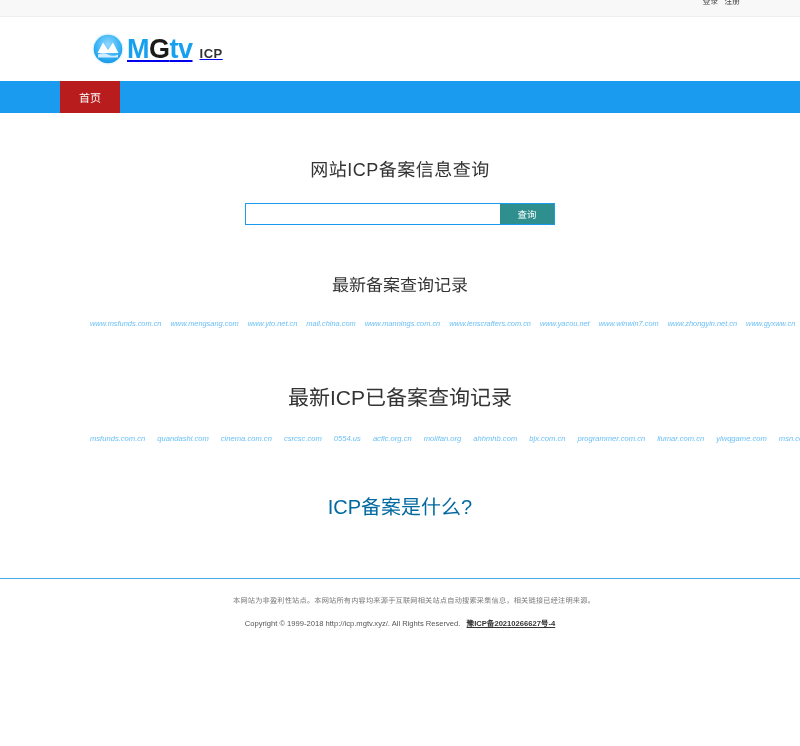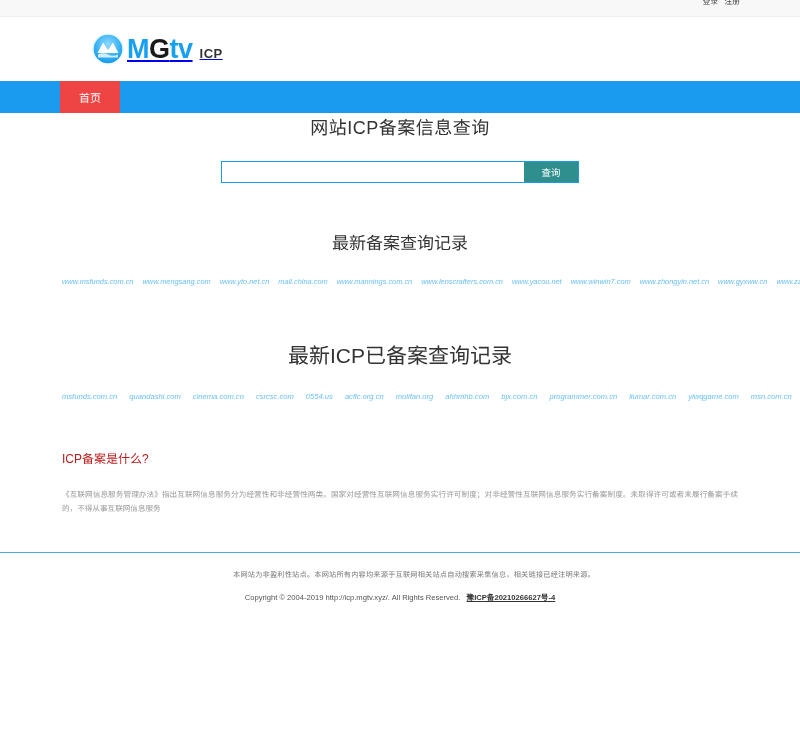--- a/index.html
+++ b/index.html
@@ -72,41 +72,42 @@
     padding-left: 60px;
     box-sizing: border-box;
   }
   .nav-item {
     display: flex;
     align-items: center;
     padding: 1px 19px;
     color: #ffffff;
     font-size: 11px;
     text-decoration: none;
-    background: #ef4444;
+    background: #b91c1c;
   }
 
   
   .search-section {
+    padding-top: 42px;
     text-align: center;
   }
   .section-title {
     font-size: 18px;
     color: #333;
     font-weight: 400;
     margin: 0 0 22px 0;
     letter-spacing: .5px;
   }
   .search-row {
     display: flex;
     justify-content: center;
   }
   .search-box {
     display: flex;
-    width: 358px;
+    width: 310px;
     height: 22px;
     border: 1px solid #1b9bf0;
     box-sizing: border-box;
   }
   .search-input {
     flex: 1 1 auto;
     border: 0;
     outline: none;
     font-size: 11px;
     padding: 0 6px;
@@ -118,21 +119,21 @@
     background: #2f8f8f;
     color: #ffffff;
     border: 0;
     font-size: 9.5px;
     cursor: pointer;
     font-family: "Liberation Sans", sans-serif;
   }
 
   
   .records {
-    padding: 0 62px;
+    padding: 0 90px;
     box-sizing: border-box;
   }
   .records h2 {
     text-align: center;
     font-weight: 400;
     color: #333;
     margin: 0;
   }
   .h2-latest {
     font-size: 17px;
@@ -166,23 +167,24 @@
     color: #6cc0f5;
     margin-right: 12px;
   }
 
   
   .about {
     padding: 0 62px;
     box-sizing: border-box;
   }
   .about h2 {
-    font-size: 12px;
+    text-align: center;
+    font-size: 20px;
     font-weight: 400;
-    color: #b91c1c;
+    color: #0369a1;
     margin: 0;
     padding-top: 44px;
     padding-bottom: 22px;
   }
   .about p {
     margin: 0;
     font-size: 7.6px;
     line-height: 14px;
     color: #9a9a9a;
     text-align: justify;
@@ -269,23 +271,22 @@
   <div class="link-cloud" id="latest-links"><a href="#">www.msfunds.com.cn</a><a href="#">www.mengsang.com</a><a href="#">www.yto.net.cn</a><a href="#">mail.china.com</a><a href="#">www.mannings.com.cn</a><a href="#">www.lenscrafters.com.cn</a><a href="#">www.yacou.net</a><a href="#">www.winwin7.com</a><a href="#">www.zhongyin.net.cn</a><a href="#">www.gyxww.cn</a><a href="#">www.zzyedu.cn</a></div>
 </div>
 
 <div class="records">
   <h2 class="h2-icp">最新ICP已备案查询记录</h2>
   <div class="link-cloud link-cloud-icp" id="icp-links"><a href="#">msfunds.com.cn</a><a href="#">quandashi.com</a><a href="#">cinema.com.cn</a><a href="#">csrcsc.com</a><a href="#">0554.us</a><a href="#">acfic.org.cn</a><a href="#">molifan.org</a><a href="#">ahhmhb.com</a><a href="#">bjx.com.cn</a><a href="#">programmer.com.cn</a><a href="#">llumar.com.cn</a><a href="#">ylwqgame.com</a><a href="#">msn.com.cn</a></div>
 </div>
 
 <div class="about">
   <h2>ICP备案是什么?</h2>
-  <p>《互联网信息服务管理办法》指出互联网信息服务分为经营性和非经营性两类。国家对经营性互联网信息服务实行许可制度；对非经营性互联网信息服务实行备案制度。未取得许可或者未履行备案手续的，不得从事互联网信息服务</p>
 </div>
 
 <div class="footer-rule"></div>
 <div class="footer">
   <p class="footer-note">本网站为非盈利性站点。本网站所有内容均来源于互联网相关站点自动搜索采集信息，相关链接已经注明来源。</p>
   <p class="footer-copy">
-    <span>Copyright © 2004-2019 http://icp.mgtv.xyz/. All Rights Reserved.</span>
+    <span>Copyright © 1999-2018 http://icp.mgtv.xyz/. All Rights Reserved.</span>
     <a class="beian" href="#">豫ICP备20210266627号-4</a>
   </p>
 </div>
 
 </body></html>

